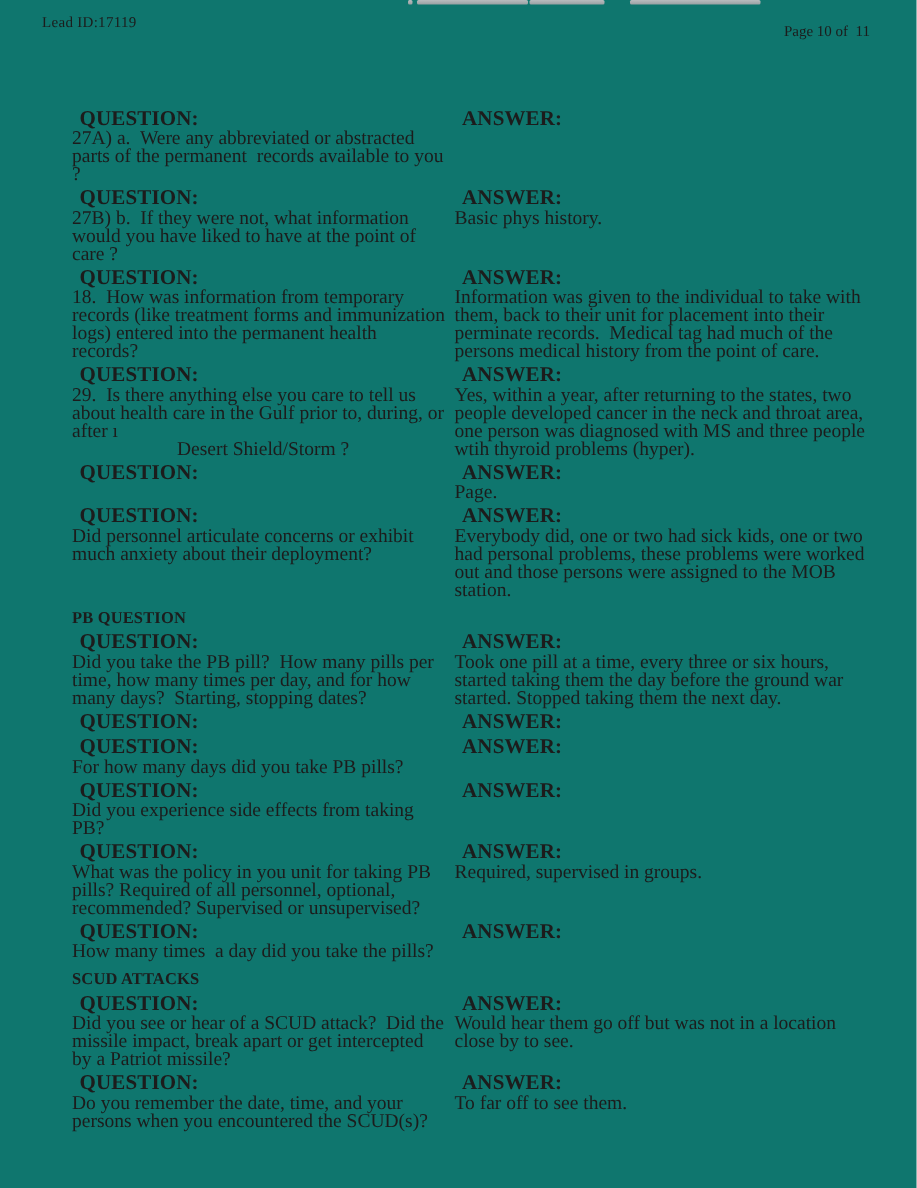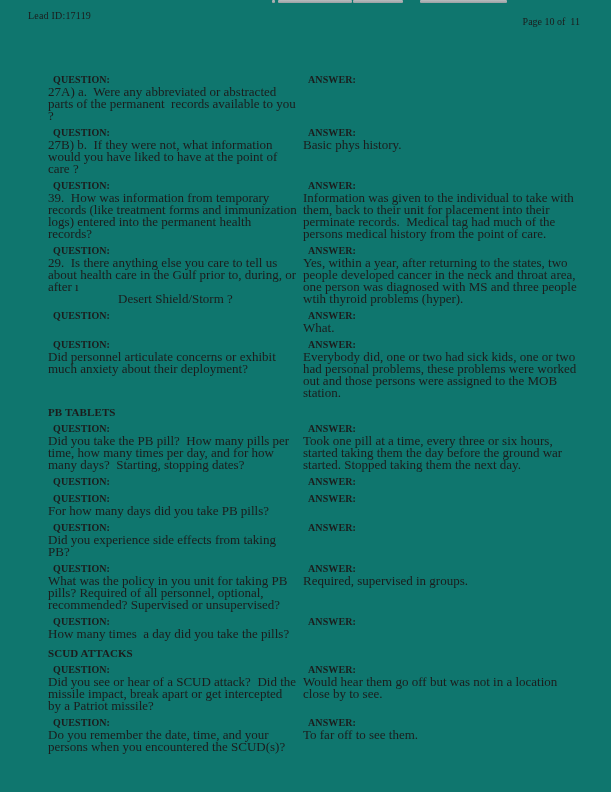--- a/index.html
+++ b/index.html
@@ -44,21 +44,21 @@
   }
   .row {
     display: grid;
     grid-template-columns: 255px 1fr;
     margin-bottom: 4px;
   }
   .q-col { padding-right: 6px; }
   .a-col { }
   .label {
     font-weight: bold;
-    font-size: 10px;
+    font-size: 14px;
     line-height: 13px;
     padding-left: 5px;
     letter-spacing: 0.1px;
   }
   .body-text {
     font-size: 13px;
     line-height: 12px;
     white-space: pre-wrap;
   }
   .q-indent { padding-left: 70px; }
@@ -103,21 +103,21 @@
     </div>
     <div class="a-col">
       <div class="label a-label">ANSWER:</div>
       <div class="body-text a-text">Basic phys history.</div>
     </div>
   </div>
 
   <div class="row">
     <div class="q-col">
       <div class="label q-label">QUESTION:</div>
-      <div class="body-text q-text">39.  How was information from temporary records (like treatment forms and immunization logs) entered into the permanent health records?</div>
+      <div class="body-text q-text">18.  How was information from temporary records (like treatment forms and immunization logs) entered into the permanent health records?</div>
 
     </div>
     <div class="a-col">
       <div class="label a-label">ANSWER:</div>
       <div class="body-text a-text">Information was given to the individual to take with them, back to their unit for placement into their perminate records.  Medical tag had much of the persons medical history from the point of care.</div>
     </div>
   </div>
 
   <div class="row">
     <div class="q-col">
@@ -131,36 +131,36 @@
     </div>
   </div>
 
   <div class="row">
     <div class="q-col">
       <div class="label q-label">QUESTION:</div>
 
     </div>
     <div class="a-col">
       <div class="label a-label">ANSWER:</div>
-      <div class="body-text a-text">What.</div>
+      <div class="body-text a-text">Page.</div>
     </div>
   </div>
 
   <div class="row">
     <div class="q-col">
       <div class="label q-label">QUESTION:</div>
       <div class="body-text q-text">Did personnel articulate concerns or exhibit much anxiety about their deployment?</div>
 
     </div>
     <div class="a-col">
       <div class="label a-label">ANSWER:</div>
       <div class="body-text a-text">Everybody did, one or two had sick kids, one or two had personal problems, these problems were worked out and those persons were assigned to the MOB station.</div>
     </div>
   </div>
-<div class="section-header">PB TABLETS</div>
+<div class="section-header">PB QUESTION</div>
   <div class="row">
     <div class="q-col">
       <div class="label q-label">QUESTION:</div>
       <div class="body-text q-text">Did you take the PB pill?  How many pills per time, how many times per day, and for how many days?  Starting, stopping dates?</div>
 
     </div>
     <div class="a-col">
       <div class="label a-label">ANSWER:</div>
       <div class="body-text a-text">Took one pill at a time, every three or six hours, started taking them the day before the ground war started. Stopped taking them the next day.</div>
     </div>

